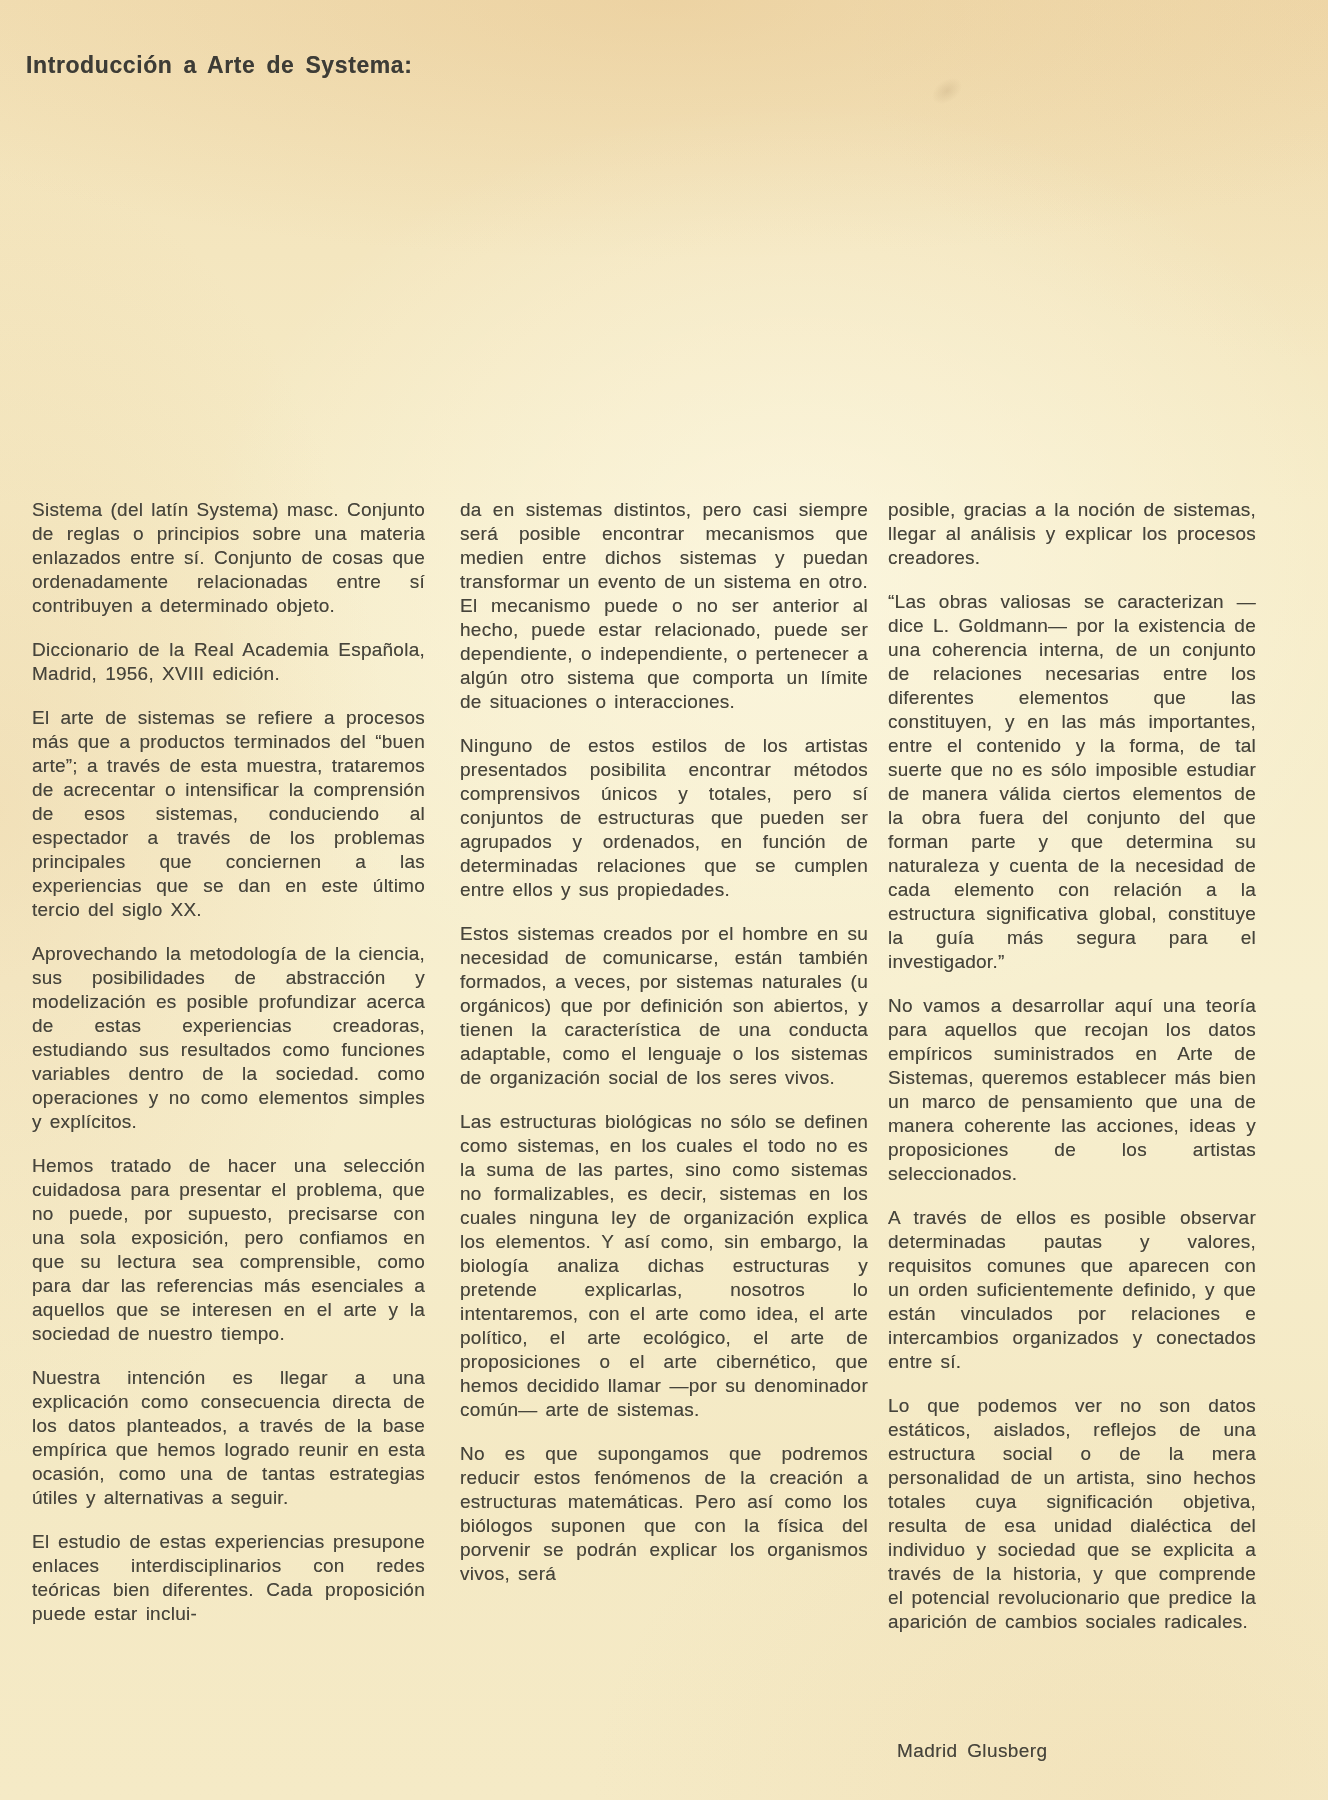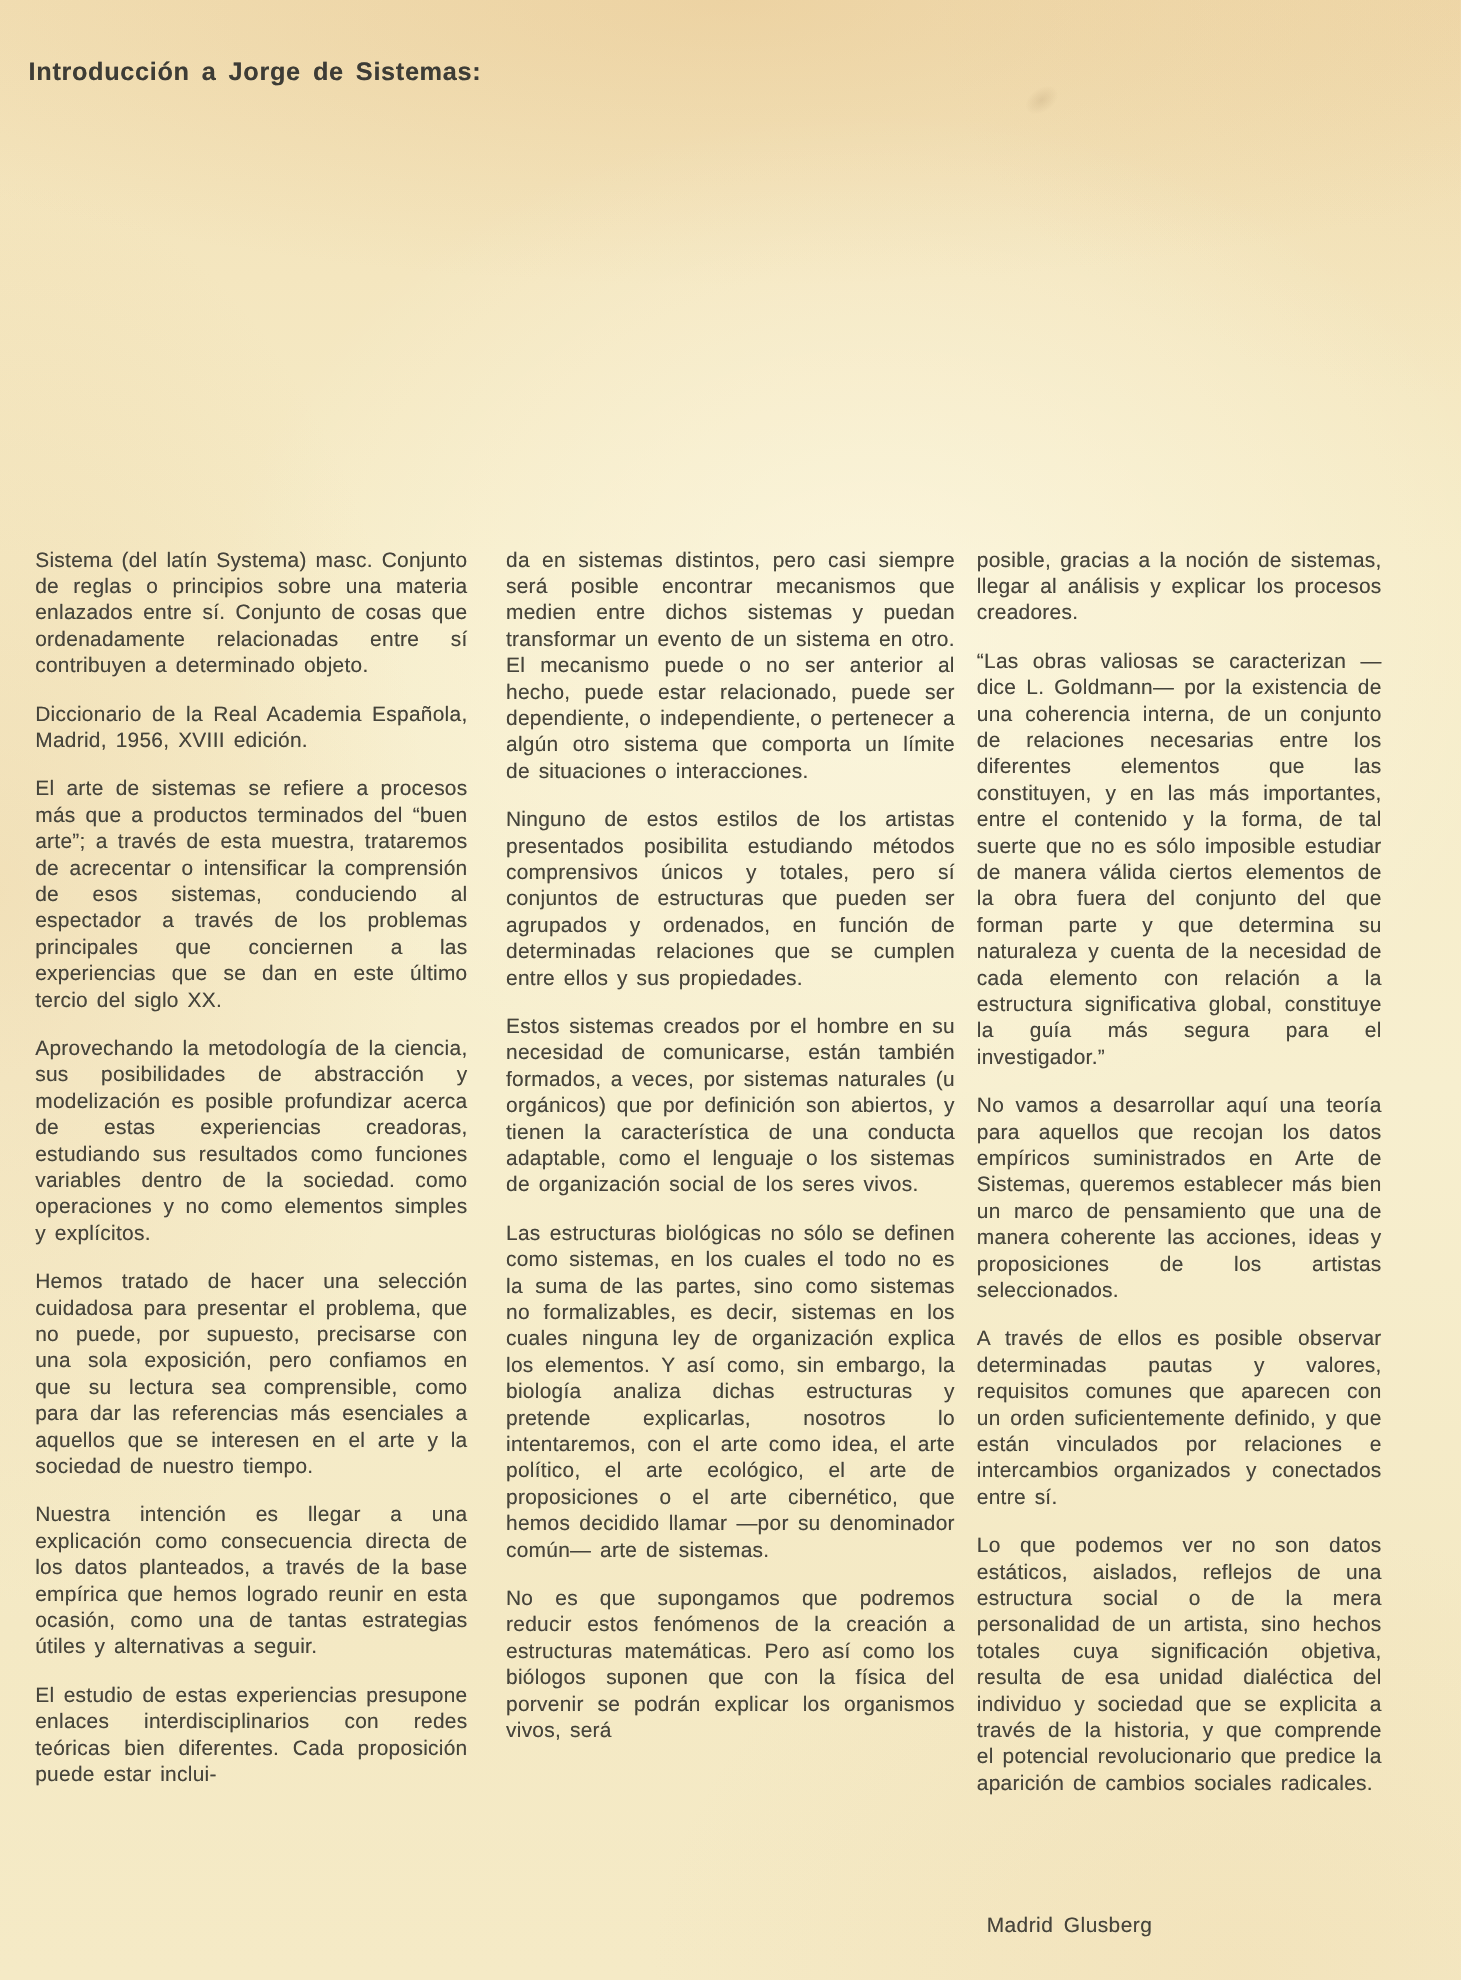--- a/index.html
+++ b/index.html
@@ -74,37 +74,37 @@
     width: 34px;
     height: 22px;
     border-radius: 60% 40% 55% 45%;
     transform: rotate(-35deg);
     background: radial-gradient(ellipse at 50% 50%, rgba(150,120,80,0.18), rgba(150,120,80,0) 70%);
   }
 </style>
 </head>
 <body>
 
-<div class="page-title">Introducción a Jorge de Sistemas:</div>
+<div class="page-title">Introducción a Arte de Systema:</div>
 
 <div class="paper-stain"></div>
 
 <div class="columns">
   <div class="text-column col-1">
       <p>Sistema (del latín Systema) masc. Conjunto de reglas o principios sobre una materia enlazados entre sí. Conjunto de cosas que ordenadamente relacionadas entre sí contribuyen a determinado objeto.</p>
       <p>Diccionario de la Real Academia Española, Madrid, 1956, XVIII edición.</p>
       <p>El arte de sistemas se refiere a procesos más que a productos terminados del “buen arte”; a través de esta muestra, trataremos de acrecentar o intensificar la comprensión de esos sistemas, conduciendo al espectador a través de los problemas principales que conciernen a las experiencias que se dan en este último tercio del siglo XX.</p>
       <p>Aprovechando la metodología de la ciencia, sus posibilidades de abstracción y modelización es posible profundizar acerca de estas experiencias creadoras, estudiando sus resultados como funciones variables dentro de la sociedad. como operaciones y no como elementos simples y explícitos.</p>
       <p>Hemos tratado de hacer una selección cuidadosa para presentar el problema, que no puede, por supuesto, precisarse con una sola exposición, pero confiamos en que su lectura sea comprensible, como para dar las referencias más esenciales a aquellos que se interesen en el arte y la sociedad de nuestro tiempo.</p>
       <p>Nuestra intención es llegar a una explicación como consecuencia directa de los datos planteados, a través de la base empírica que hemos logrado reunir en esta ocasión, como una de tantas estrategias útiles y alternativas a seguir.</p>
       <p>El estudio de estas experiencias presupone enlaces interdisciplinarios con redes teóricas bien diferentes. Cada proposición puede estar inclui-</p>
     </div>
   <div class="text-column col-2">
       <p>da en sistemas distintos, pero casi siempre será posible encontrar mecanismos que medien entre dichos sistemas y puedan transformar un evento de un sistema en otro. El mecanismo puede o no ser anterior al hecho, puede estar relacionado, puede ser dependiente, o independiente, o pertenecer a algún otro sistema que comporta un límite de situaciones o interacciones.</p>
-      <p>Ninguno de estos estilos de los artistas presentados posibilita estudiando métodos comprensivos únicos y totales, pero sí conjuntos de estructuras que pueden ser agrupados y ordenados, en función de determinadas relaciones que se cumplen entre ellos y sus propiedades.</p>
+      <p>Ninguno de estos estilos de los artistas presentados posibilita encontrar métodos comprensivos únicos y totales, pero sí conjuntos de estructuras que pueden ser agrupados y ordenados, en función de determinadas relaciones que se cumplen entre ellos y sus propiedades.</p>
       <p>Estos sistemas creados por el hombre en su necesidad de comunicarse, están también formados, a veces, por sistemas naturales (u orgánicos) que por definición son abiertos, y tienen la característica de una conducta adaptable, como el lenguaje o los sistemas de organización social de los seres vivos.</p>
       <p>Las estructuras biológicas no sólo se definen como sistemas, en los cuales el todo no es la suma de las partes, sino como sistemas no formalizables, es decir, sistemas en los cuales ninguna ley de organización explica los elementos. Y así como, sin embargo, la biología analiza dichas estructuras y pretende explicarlas, nosotros lo intentaremos, con el arte como idea, el arte político, el arte ecológico, el arte de proposiciones o el arte cibernético, que hemos decidido llamar —por su denominador común— arte de sistemas.</p>
       <p>No es que supongamos que podremos reducir estos fenómenos de la creación a estructuras matemáticas. Pero así como los biólogos suponen que con la física del porvenir se podrán explicar los organismos vivos, será</p>
     </div>
   <div class="text-column col-3">
       <p>posible, gracias a la noción de sistemas, llegar al análisis y explicar los procesos creadores.</p>
       <p>“Las obras valiosas se caracterizan —dice L. Goldmann— por la existencia de una coherencia interna, de un conjunto de relaciones necesarias entre los diferentes elementos que las constituyen, y en las más importantes, entre el contenido y la forma, de tal suerte que no es sólo imposible estudiar de manera válida ciertos elementos de la obra fuera del conjunto del que forman parte y que determina su naturaleza y cuenta de la necesidad de cada elemento con relación a la estructura significativa global, constituye la guía más segura para el investigador.”</p>
       <p>No vamos a desarrollar aquí una teoría para aquellos que recojan los datos empíricos suministrados en Arte de Sistemas, queremos establecer más bien un marco de pensamiento que una de manera coherente las acciones, ideas y proposiciones de los artistas seleccionados.</p>
       <p>A través de ellos es posible observar determinadas pautas y valores, requisitos comunes que aparecen con un orden suficientemente definido, y que están vinculados por relaciones e intercambios organizados y conectados entre sí.</p>
       <p>Lo que podemos ver no son datos estáticos, aislados, reflejos de una estructura social o de la mera personalidad de un artista, sino hechos totales cuya significación objetiva, resulta de esa unidad dialéctica del individuo y sociedad que se explicita a través de la historia, y que comprende el potencial revolucionario que predice la aparición de cambios sociales radicales.</p>

